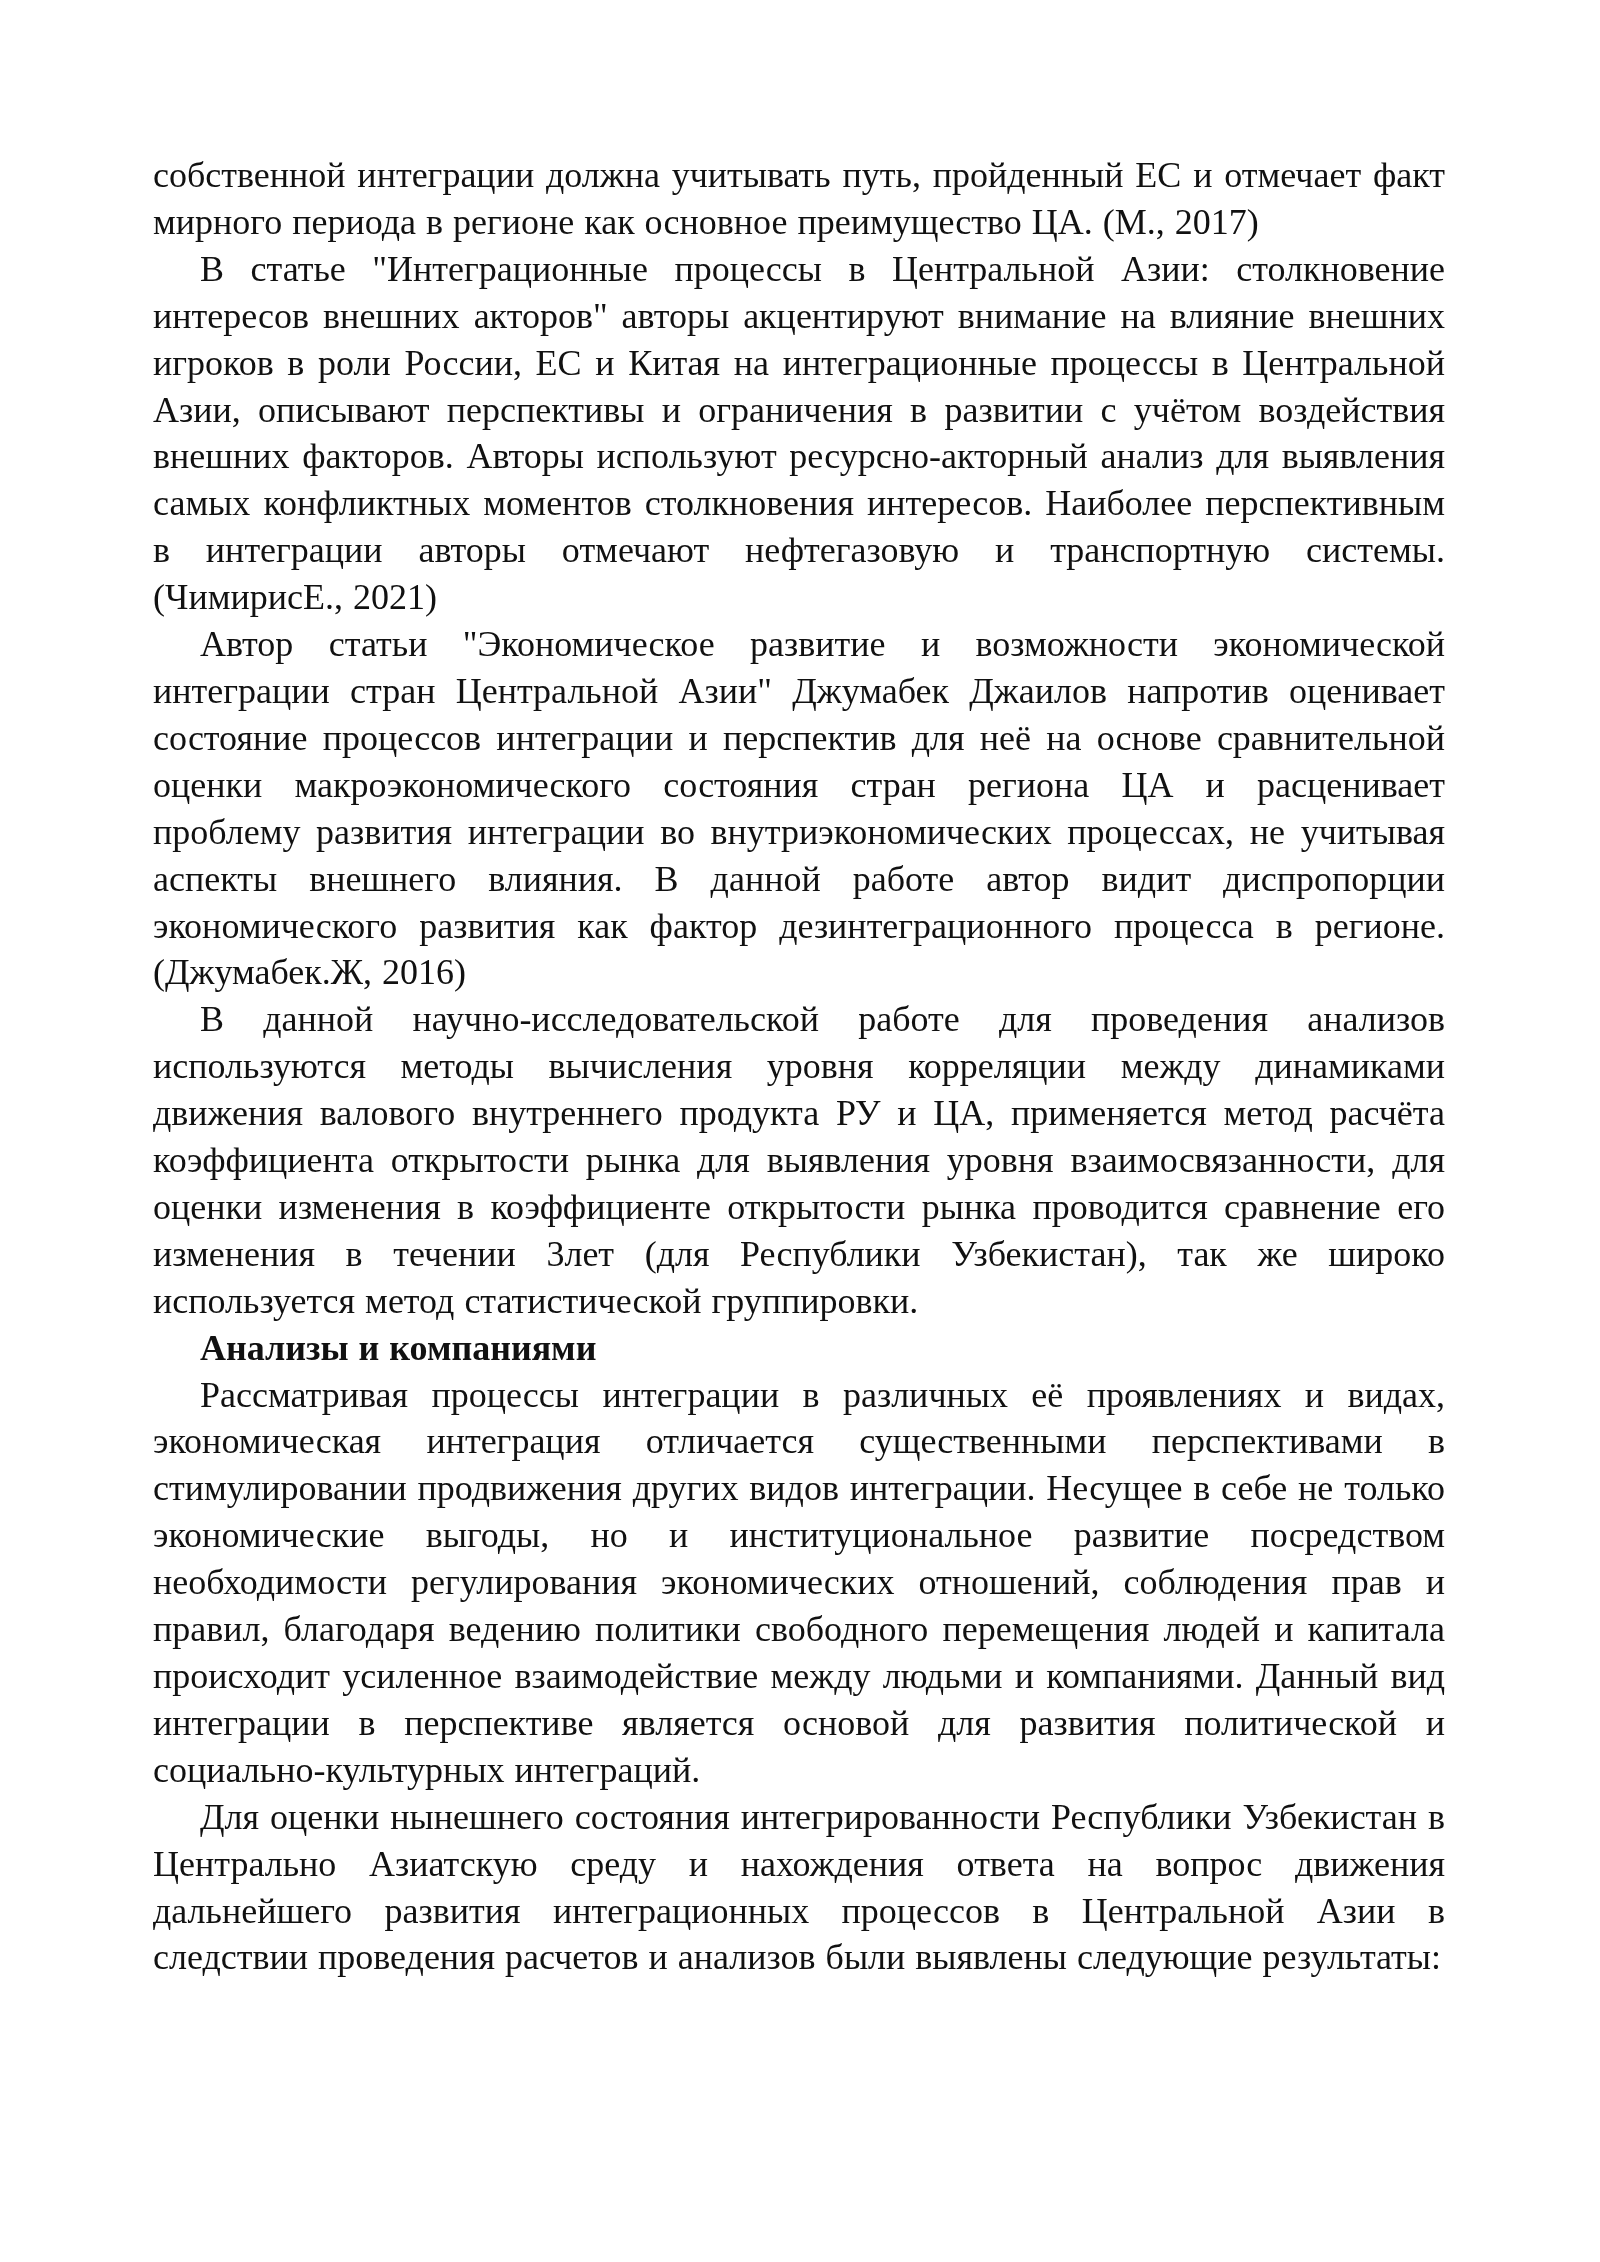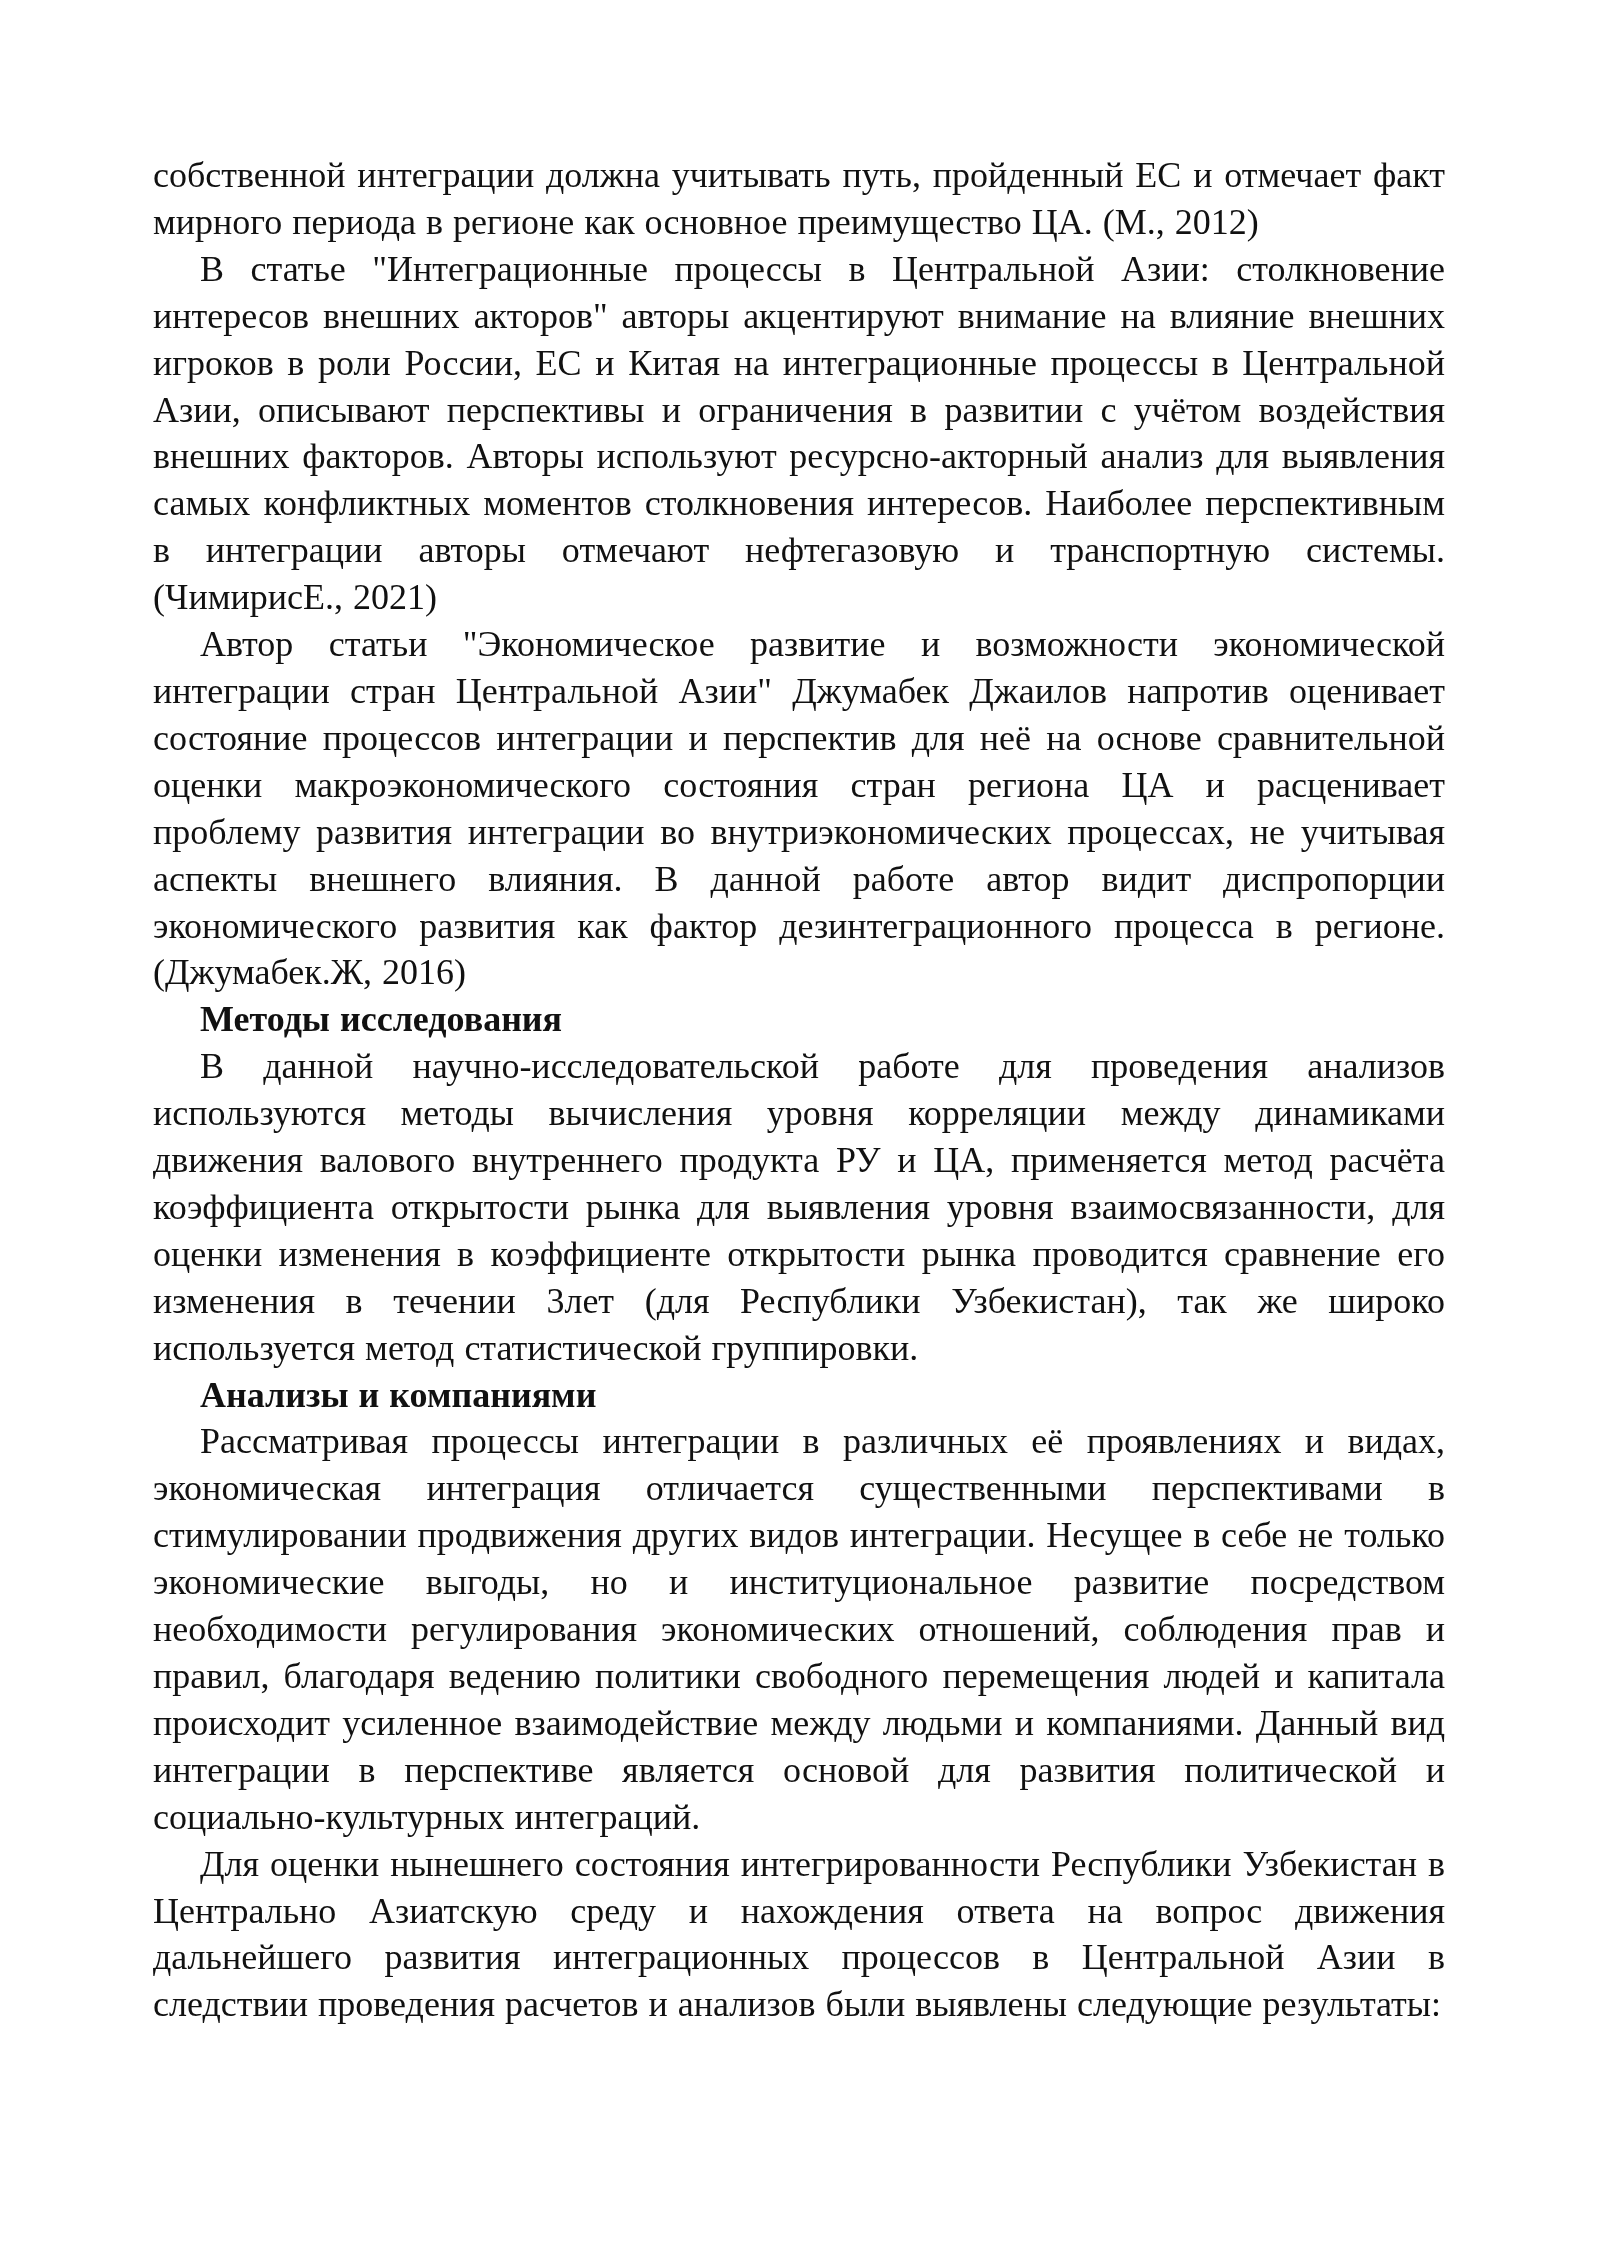--- a/index.html
+++ b/index.html
@@ -32,21 +32,20 @@
   }
   .page p.heading {
     font-weight: bold;
     text-align: left;
   }
 </style>
 </head>
 <body>
 
 <div class="page">
-  <p class="no-indent">собственной интеграции должна учитывать путь, пройденный ЕС и отмечает факт мирного периода в регионе как основное преимущество ЦА. (М., 2012)</p>
+  <p class="no-indent">собственной интеграции должна учитывать путь, пройденный ЕС и отмечает факт мирного периода в регионе как основное преимущество ЦА. (М., 2017)</p>
   <p>В статье "Интеграционные процессы в Центральной Азии: столкновение интересов внешних акторов" авторы акцентируют внимание на влияние внешних игроков в роли России, ЕС и Китая на интеграционные процессы в Центральной Азии, описывают перспективы и ограничения в развитии с учётом воздействия внешних факторов. Авторы используют ресурсно-акторный анализ для выявления самых конфликтных моментов столкновения интересов. Наиболее перспективным в интеграции авторы отмечают нефтегазовую и транспортную системы. (ЧимирисЕ., 2021)</p>
   <p>Автор статьи "Экономическое развитие и возможности экономической интеграции стран Центральной Азии" Джумабек Джаилов напротив оценивает состояние процессов интеграции и перспектив для неё на основе сравнительной оценки макроэкономического состояния стран региона ЦА и расценивает проблему развития интеграции во внутриэкономических процессах, не учитывая аспекты внешнего влияния. В данной работе автор видит диспропорции экономического развития как фактор дезинтеграционного процесса в регионе. (Джумабек.Ж, 2016)</p>
-  <p class="heading">Методы исследования</p>
   <p>В данной научно-исследовательской работе для проведения анализов используются методы вычисления уровня корреляции между динамиками движения валового внутреннего продукта РУ и ЦА, применяется метод расчёта коэффициента открытости рынка для выявления уровня взаимосвязанности, для оценки изменения в коэффициенте открытости рынка проводится сравнение его изменения в течении 3лет (для Республики Узбекистан), так же широко используется метод статистической группировки.</p>
   <p class="heading">Анализы и компаниями</p>
   <p>Рассматривая процессы интеграции в различных её проявлениях и видах, экономическая интеграция отличается существенными перспективами в стимулировании продвижения других видов интеграции. Несущее в себе не только экономические выгоды, но и институциональное развитие посредством необходимости регулирования экономических отношений, соблюдения прав и правил, благодаря ведению политики свободного перемещения людей и капитала происходит усиленное взаимодействие между людьми и компаниями. Данный вид интеграции в перспективе является основой для развития политической и социально-культурных интеграций.</p>
   <p>Для оценки нынешнего состояния интегрированности Республики Узбекистан в Центрально Азиатскую среду и нахождения ответа на вопрос движения дальнейшего развития интеграционных процессов в Центральной Азии в следствии проведения расчетов и анализов были выявлены следующие результаты:</p>
 </div>
 
 </body></html>

